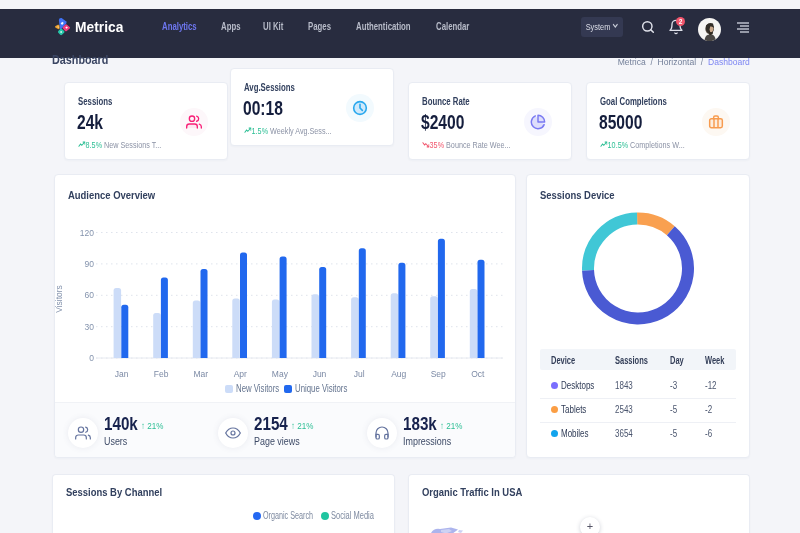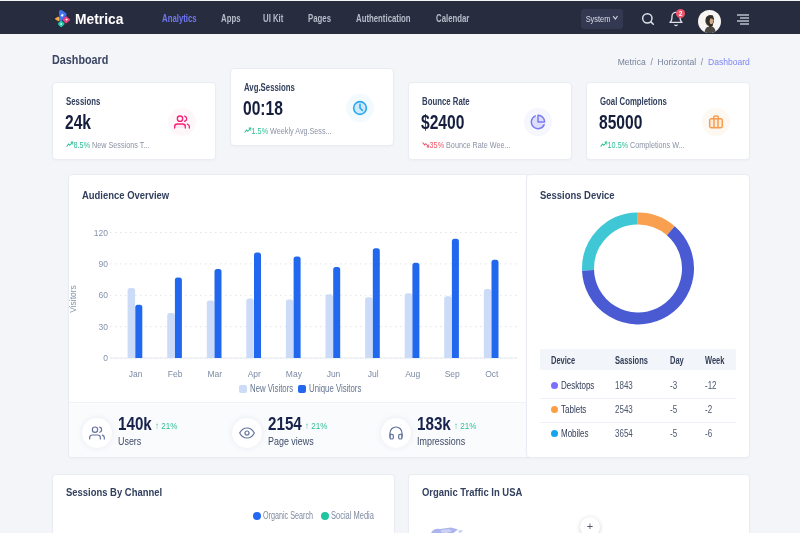--- a/index.html
+++ b/index.html
@@ -1,17 +1,17 @@
 <!DOCTYPE html>
 <html><head><meta charset="utf-8">
 <style>
 *{margin:0;padding:0;box-sizing:border-box}
 html,body{width:800px;height:533px;overflow:hidden;font-family:"Liberation Sans",sans-serif;background:#f4f5f9}
 .abs{position:absolute}
-.topbar{position:absolute;left:0;top:1px;width:800px;height:33px;background:#282c3f}
+.topbar{position:absolute;left:0;top:9px;width:800px;height:49px;background:#282c3f}
 .card{position:absolute;background:#fff;border:1px solid #e9ecf3;border-radius:4px;box-shadow:0 1px 2px rgba(40,50,80,.03)}
 .ctitle{position:absolute;font-size:10.5px;font-weight:bold;color:#32405e;transform:scaleX(.9);transform-origin:0 50%;white-space:nowrap}
 .nav{position:absolute;top:0;height:36px;line-height:36px;font-size:10px;font-weight:bold;color:#b8bcc9;transform:scaleX(.78);transform-origin:0 50%;white-space:nowrap}
 .t{transform:scaleX(.78);transform-origin:0 50%;white-space:nowrap}
 </style></head>
 <body>
 <div class="topbar">
   <svg class="abs" style="left:54px;top:8px" width="19" height="19" viewBox="0 0 19 19">
     <path d="M7.6 1.1 L12 4.2 Q13.2 5.2 12.2 6.4 L7.8 11.6 Q6.5 12.8 5.8 11.2 L4.9 3.1 Q5 0.7 7.6 1.1Z" fill="#3f72f5"></path>
     <path d="M12.7 7.6 l3 2.3 q.9.8 0 1.7 l-2.9 2.3 q-.9.8-1.7 0 l-2.2-2.4 q-.8-.8 0-1.6 l2.1-2.2 q.9-.9 1.7-.1Z" fill="#ee3d7f"></path>
@@ -60,21 +60,21 @@
       <line x1="1" y1="1" x2="13" y2="1"></line>
       <line x1="4" y1="4" x2="13" y2="4"></line>
       <line x1="1" y1="7" x2="13" y2="7"></line>
       <line x1="4" y1="10" x2="13" y2="10"></line>
     </svg>
 </div>
 
 <div class="abs" style="left:52px;top:52px;font-size:13.5px;font-weight:bold;color:#3a4563;transform:scaleX(.8);transform-origin:0 0;white-space:nowrap">Dashboard</div>
 <div class="abs" style="right:50px;top:56px;font-size:9.5px;color:#74809a;transform:scaleX(.9);transform-origin:100% 0;white-space:nowrap">Metrica &nbsp;/&nbsp; Horizontal &nbsp;/&nbsp; <span style="color:#7d86f3">Dashboard</span></div>
 
-<div class="card" style="left:52px;top:82px;width:164px;height:78px">
+<div class="card" style="left:64px;top:82px;width:164px;height:78px">
   <div style="position:absolute;left:13px;top:13px;font-size:10px;font-weight:bold;color:#32405e;transform:scaleX(.78);transform-origin:0 0;white-space:nowrap">Sessions</div>
   <div style="position:absolute;left:12px;top:28px;font-size:19.5px;font-weight:bold;color:#151e3d;transform:scaleX(.8);transform-origin:0 0;white-space:nowrap">24k</div>
   <div style="position:absolute;left:115px;top:25px;width:28px;height:28px;background:#fdf7fa;border-radius:50%"></div>
   <svg style="position:absolute;left:121px;top:31px" width="16" height="16" viewBox="0 0 24 24">
       <g fill="none" stroke="#f81f77" stroke-width="2" stroke-linecap="round" stroke-linejoin="round">
         <circle cx="9" cy="7" r="4"></circle>
         <path d="M17 21v-2a4 4 0 0 0-4-4H5a4 4 0 0 0-4 4v2" fill="#fde8f1"></path>
         <path d="M23 21v-2a4 4 0 0 0-3-3.87"></path>
         <path d="M16 3.13a4 4 0 0 1 0 7.75"></path>
       </g>
@@ -125,21 +125,21 @@
         <line x1="9" y1="7.5" x2="9" y2="20"></line>
         <line x1="15" y1="7.5" x2="15" y2="20"></line>
       </g>
     </svg>
   <div style="position:absolute;left:13px;top:56px;font-size:9.5px;color:#8b92a5;transform:scaleX(.76);transform-origin:0 0;white-space:nowrap"><svg width="10" height="7" viewBox="0 0 12 8" style="vertical-align:0px">
         <path d="M1 6.5 L4 3.5 6 5 10.2 1.5" fill="none" stroke="#2dbf95" stroke-width="1.4"></path>
         <path d="M7.5 1.2h3.4v3.2" fill="none" stroke="#2dbf95" stroke-width="1.4"></path>
       </svg><span style="color:#2dbf95">10.5%</span> Completions W...</div>
 </div>
 
-<div class="card" style="left:68px;top:174px;width:462px;height:284px">
+<div class="card" style="left:54px;top:174px;width:462px;height:284px">
   <div class="ctitle" style="left:13px;top:14px">Audience Overview</div>
   <svg class="abs" style="left:0;top:0" width="460" height="226" viewBox="0 0 460 226">
     <text x="7" y="124" font-size="8.5" fill="#8493ad" transform="rotate(-90 7 124)" text-anchor="middle">Visitors</text>
     <line x1="41" y1="57.5" x2="448" y2="57.5" stroke="#dfe3ec" stroke-width="1" stroke-dasharray="1.5,3.5"></line>
 <text x="39" y="60.5" text-anchor="end" font-size="8.5" fill="#8493ad">120</text>
 <line x1="41" y1="88.9" x2="448" y2="88.9" stroke="#dfe3ec" stroke-width="1" stroke-dasharray="1.5,3.5"></line>
 <text x="39" y="91.9" text-anchor="end" font-size="8.5" fill="#8493ad">90</text>
 <line x1="41" y1="120.3" x2="448" y2="120.3" stroke="#dfe3ec" stroke-width="1" stroke-dasharray="1.5,3.5"></line>
 <text x="39" y="123.3" text-anchor="end" font-size="8.5" fill="#8493ad">60</text>
 <line x1="41" y1="151.7" x2="448" y2="151.7" stroke="#dfe3ec" stroke-width="1" stroke-dasharray="1.5,3.5"></line>

